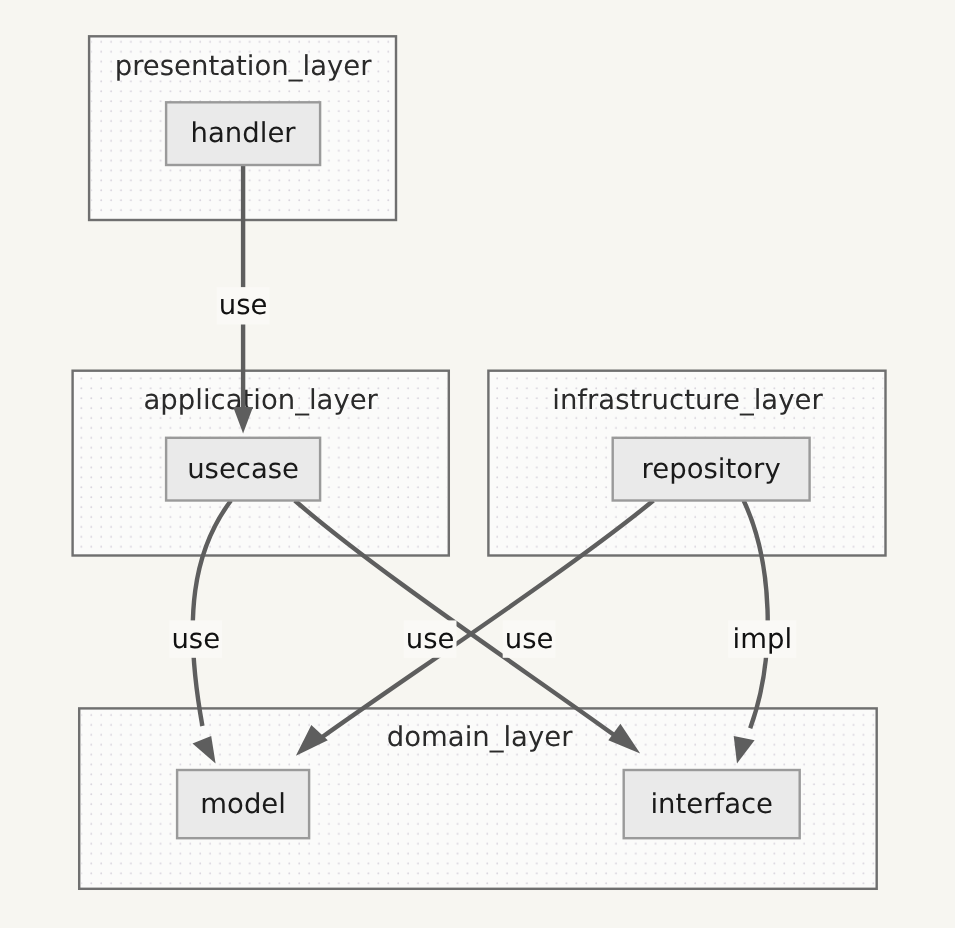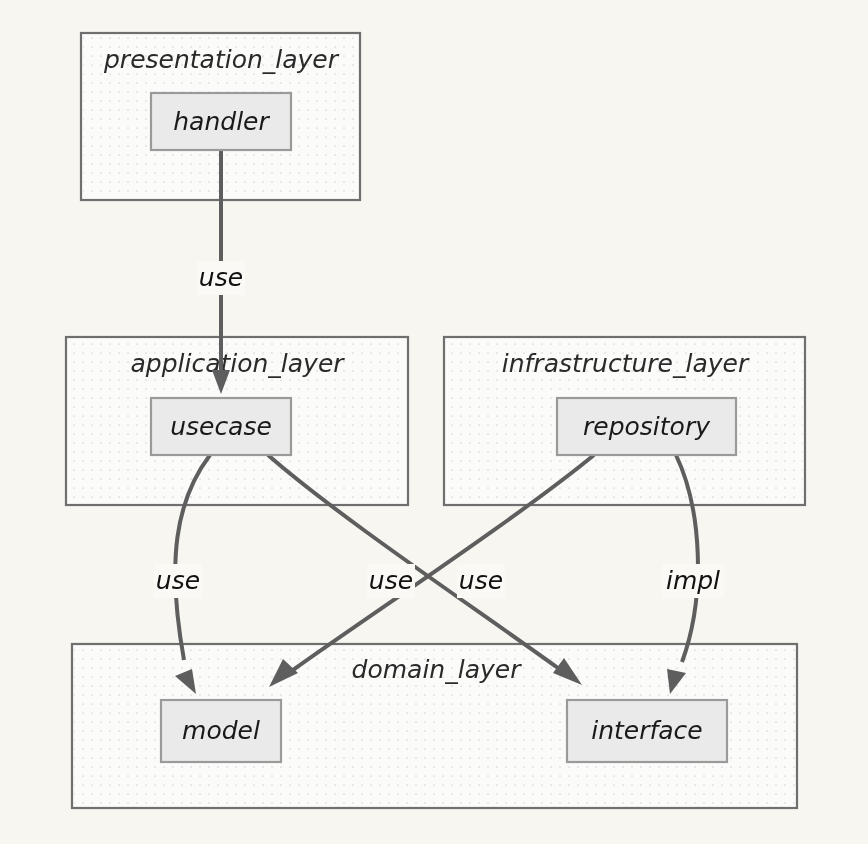--- a/index.html
+++ b/index.html
@@ -11,21 +11,20 @@
     width: 868px;
     height: 844px;
     background: #f7f6f1;
     font-family: "DejaVu Sans", "Liberation Sans", sans-serif;
     overflow: hidden;
   }
   #diagram-canvas {
     position: relative;
     width: 864px;
     height: 844px;
-    font-style: italic;
   }
   svg#graph {
     display: block;
     width: 868px;
     height: 844px;
   }
   .cluster-rect {
     fill: #fbfbfa;
     stroke: #6f6f6f;
     stroke-width: 2.2;

